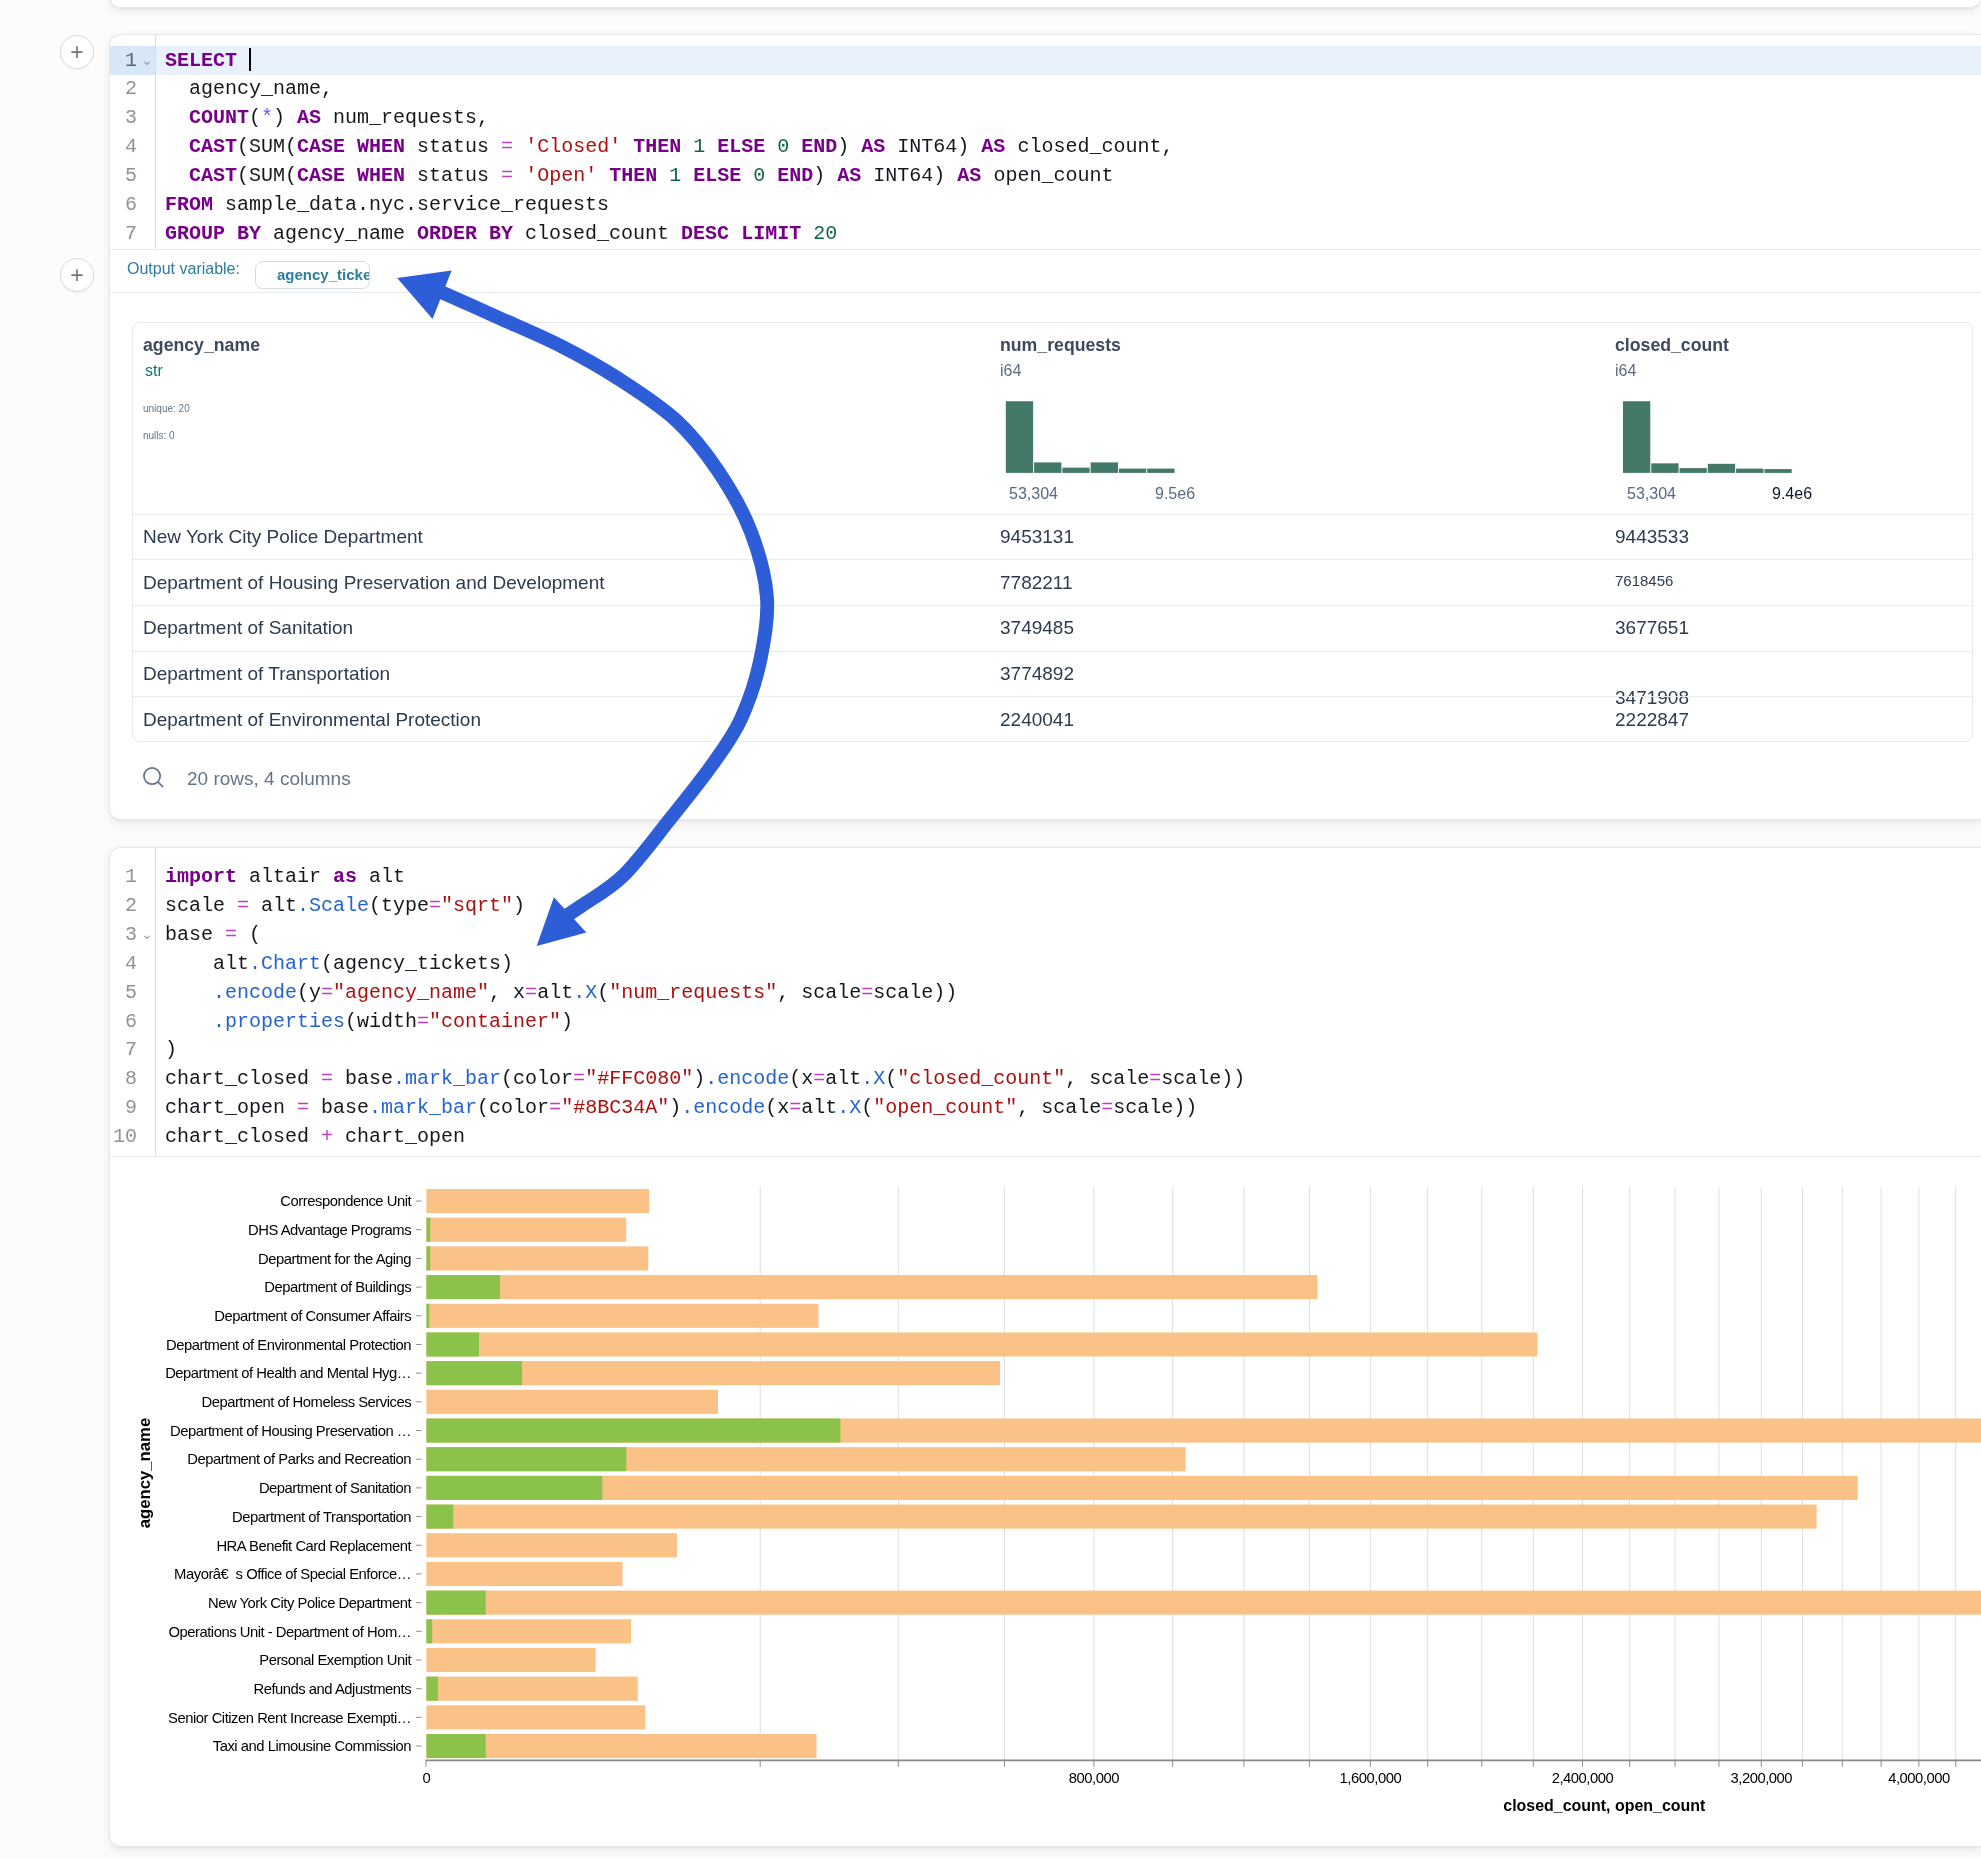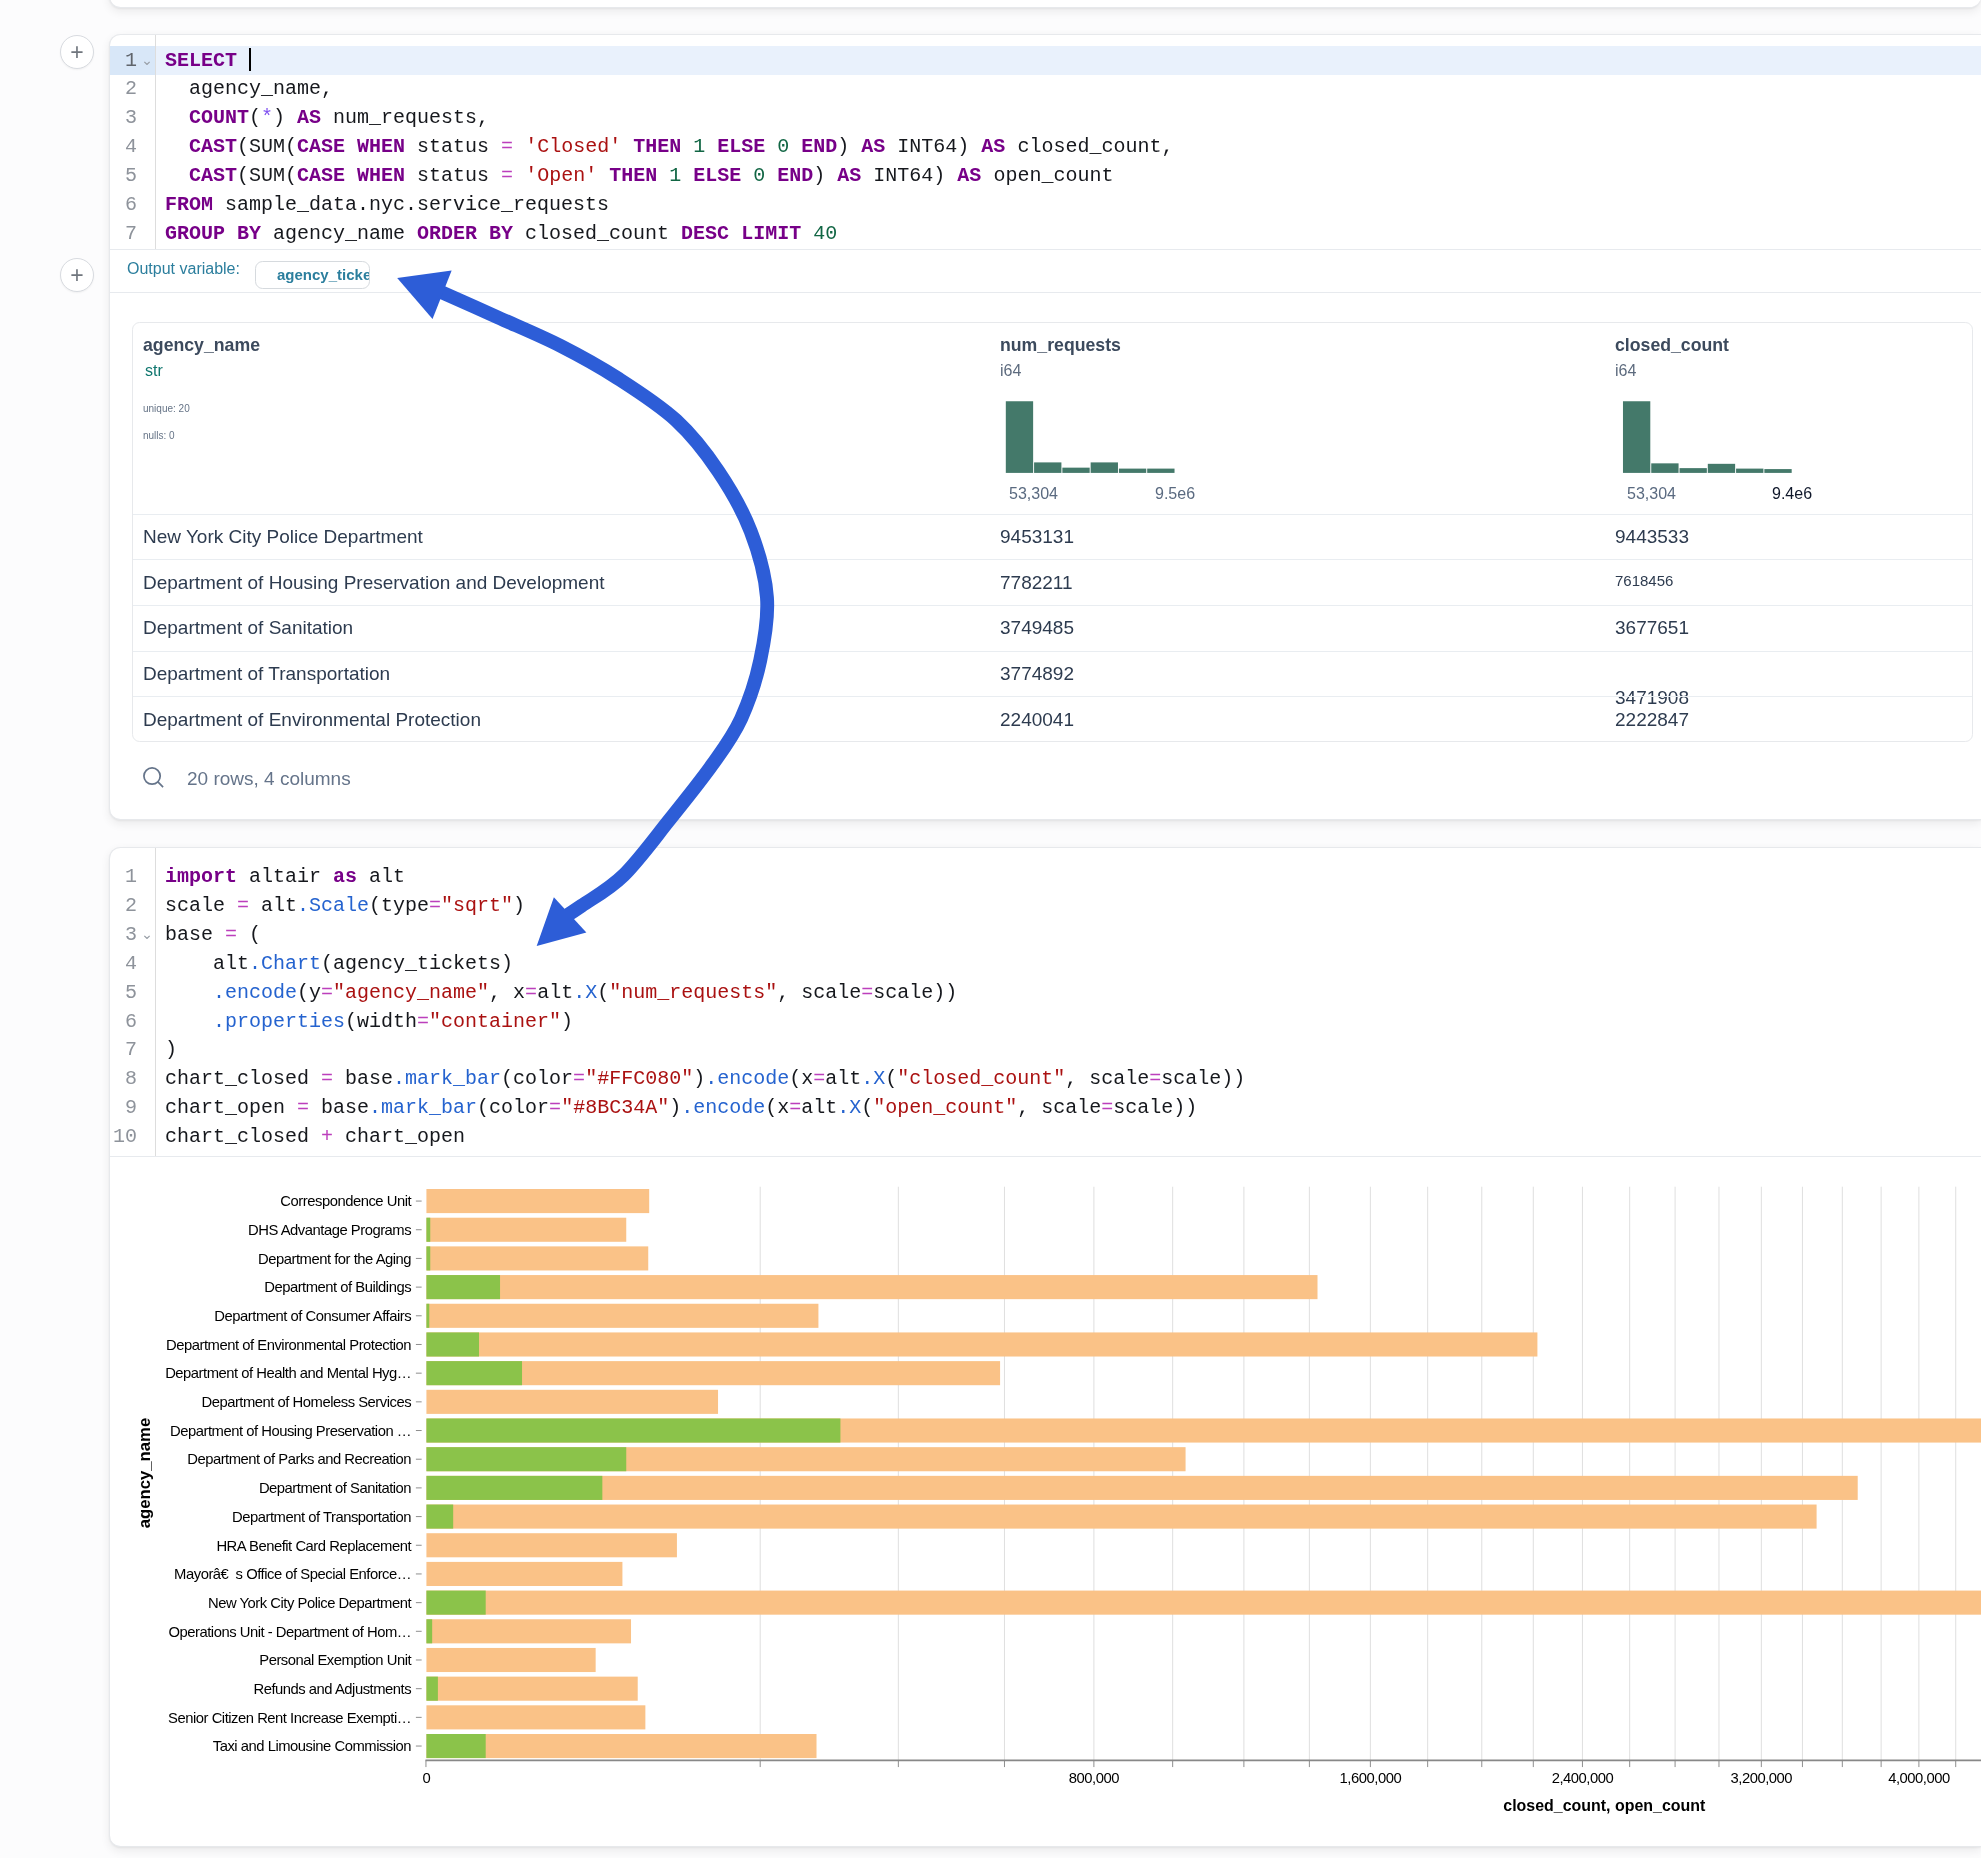--- a/index.html
+++ b/index.html
@@ -31,21 +31,21 @@
 <div class="gn" style="top:132px">4</div>
 <div class="gn" style="top:161px">5</div>
 <div class="gn" style="top:190px">6</div>
 <div class="gn" style="top:219px">7</div>
 <div class="cl" style="top:46px"><span class="kw">SELECT</span></div>
 <div class="cl" style="top:74px">  agency_name,</div>
 <div class="cl" style="top:103px">  <span class="kw">COUNT</span>(<span class="vi">*</span>) <span class="kw">AS</span> num_requests,</div>
 <div class="cl" style="top:132px">  <span class="kw">CAST</span>(SUM(<span class="kw">CASE</span> <span class="kw">WHEN</span> status <span class="op">=</span> <span class="st">'Closed'</span> <span class="kw">THEN</span> <span class="nu">1</span> <span class="kw">ELSE</span> <span class="nu">0</span> <span class="kw">END</span>) <span class="kw">AS</span> INT64) <span class="kw">AS</span> closed_count,</div>
 <div class="cl" style="top:161px">  <span class="kw">CAST</span>(SUM(<span class="kw">CASE</span> <span class="kw">WHEN</span> status <span class="op">=</span> <span class="st">'Open'</span> <span class="kw">THEN</span> <span class="nu">1</span> <span class="kw">ELSE</span> <span class="nu">0</span> <span class="kw">END</span>) <span class="kw">AS</span> INT64) <span class="kw">AS</span> open_count</div>
 <div class="cl" style="top:190px"><span class="kw">FROM</span> sample_data.nyc.service_requests</div>
-<div class="cl" style="top:219px"><span class="kw">GROUP BY</span> agency_name <span class="kw">ORDER BY</span> closed_count <span class="kw">DESC</span> <span class="kw">LIMIT</span> <span class="nu">40</span></div>
+<div class="cl" style="top:219px"><span class="kw">GROUP BY</span> agency_name <span class="kw">ORDER BY</span> closed_count <span class="kw">DESC</span> <span class="kw">LIMIT</span> <span class="nu">20</span></div>
 <div class="abs" style="left:249px;top:48px;width:1.9px;height:23px;background:#000"></div>
 <div class="abs" style="left:110px;right:0;top:249px;height:44px;border-top:1px solid #e7eaee;border-bottom:1px solid #e7eaee"></div>
 <div class="abs" style="left:127px;top:260px;font-size:16px;font-weight:normal;color:#2b7e9d">Output variable: </div>
 <div class="abs" style="left:255px;top:261px;width:115px;height:28px;border:1px solid #d6dade;border-radius:7.6px;overflow:hidden;font-size:15px;font-weight:bold;color:#2b7e9d;line-height:26px;padding-left:21px">agency_tickets</div>
 <div class="abs" style="left:132px;width:1841px;top:322px;height:420px;border:1px solid #e7e9ec;border-radius:7.6px"></div>
 <div class="abs" style="left:143px;top:335px;font-size:17.7px;font-weight:bold;color:#3c4a5d">agency_name</div>
 <div class="abs" style="left:145px;top:362px;font-size:16px;color:#0f766e">str</div>
 <div class="abs" style="left:1000px;top:335px;font-size:17.7px;font-weight:bold;color:#3c4a5d">num_requests</div>
 <div class="abs" style="left:1000px;top:362px;font-size:16px;color:#5d6b7e">i64</div>
 <div class="abs" style="left:1615px;top:335px;font-size:17.7px;font-weight:bold;color:#3c4a5d">closed_count</div>

